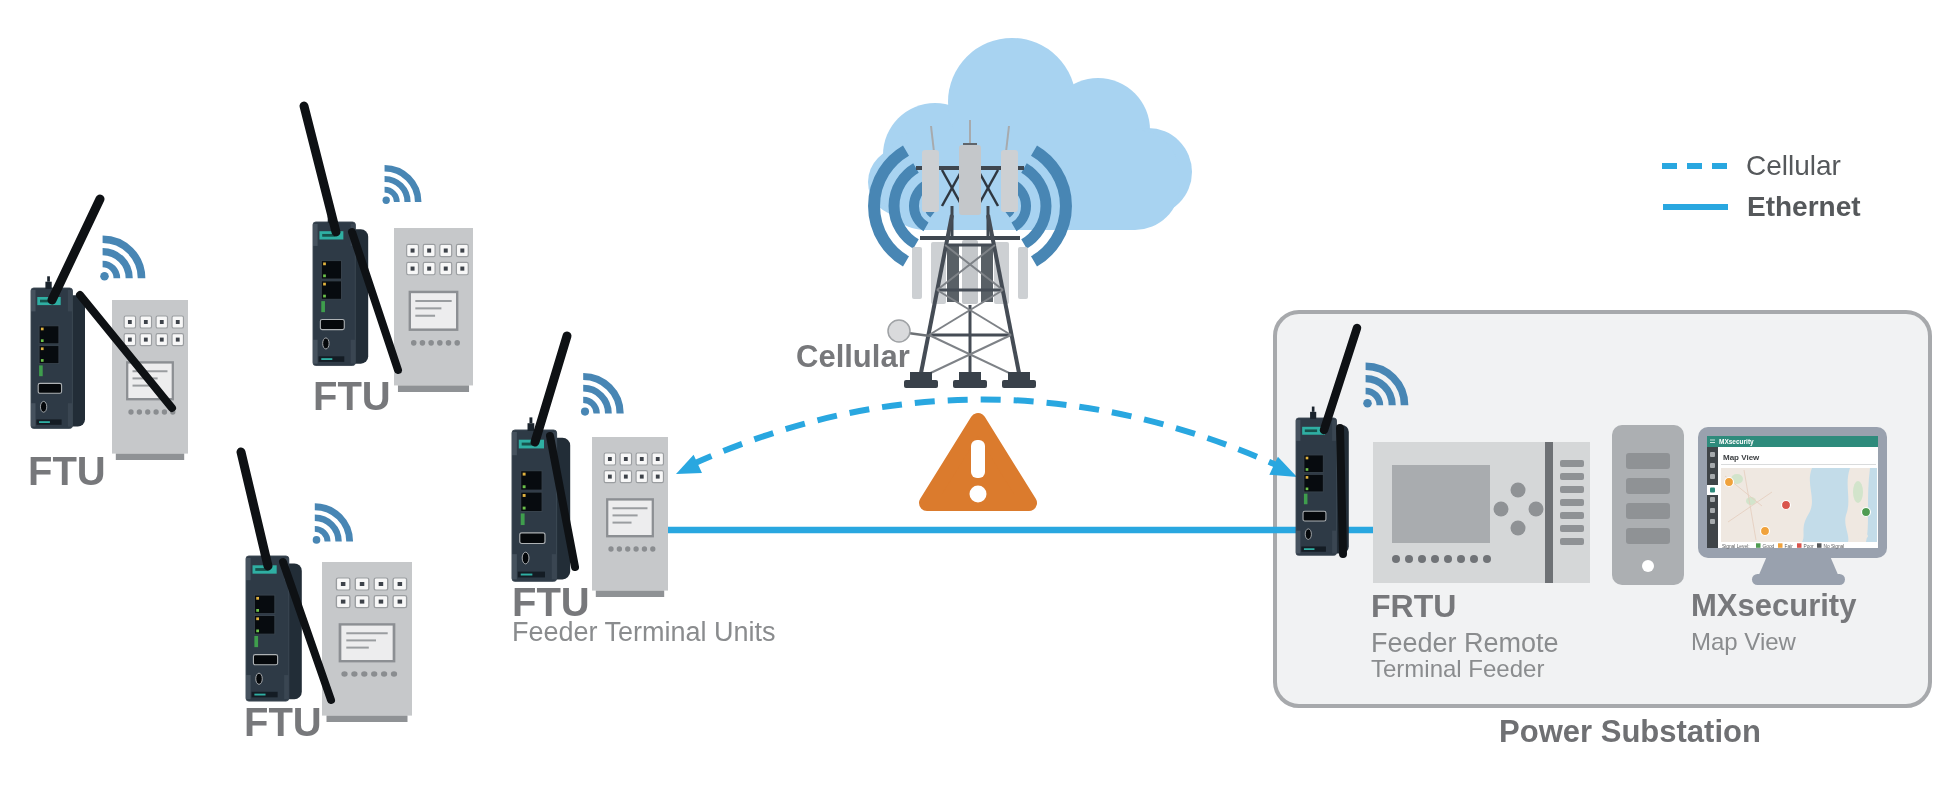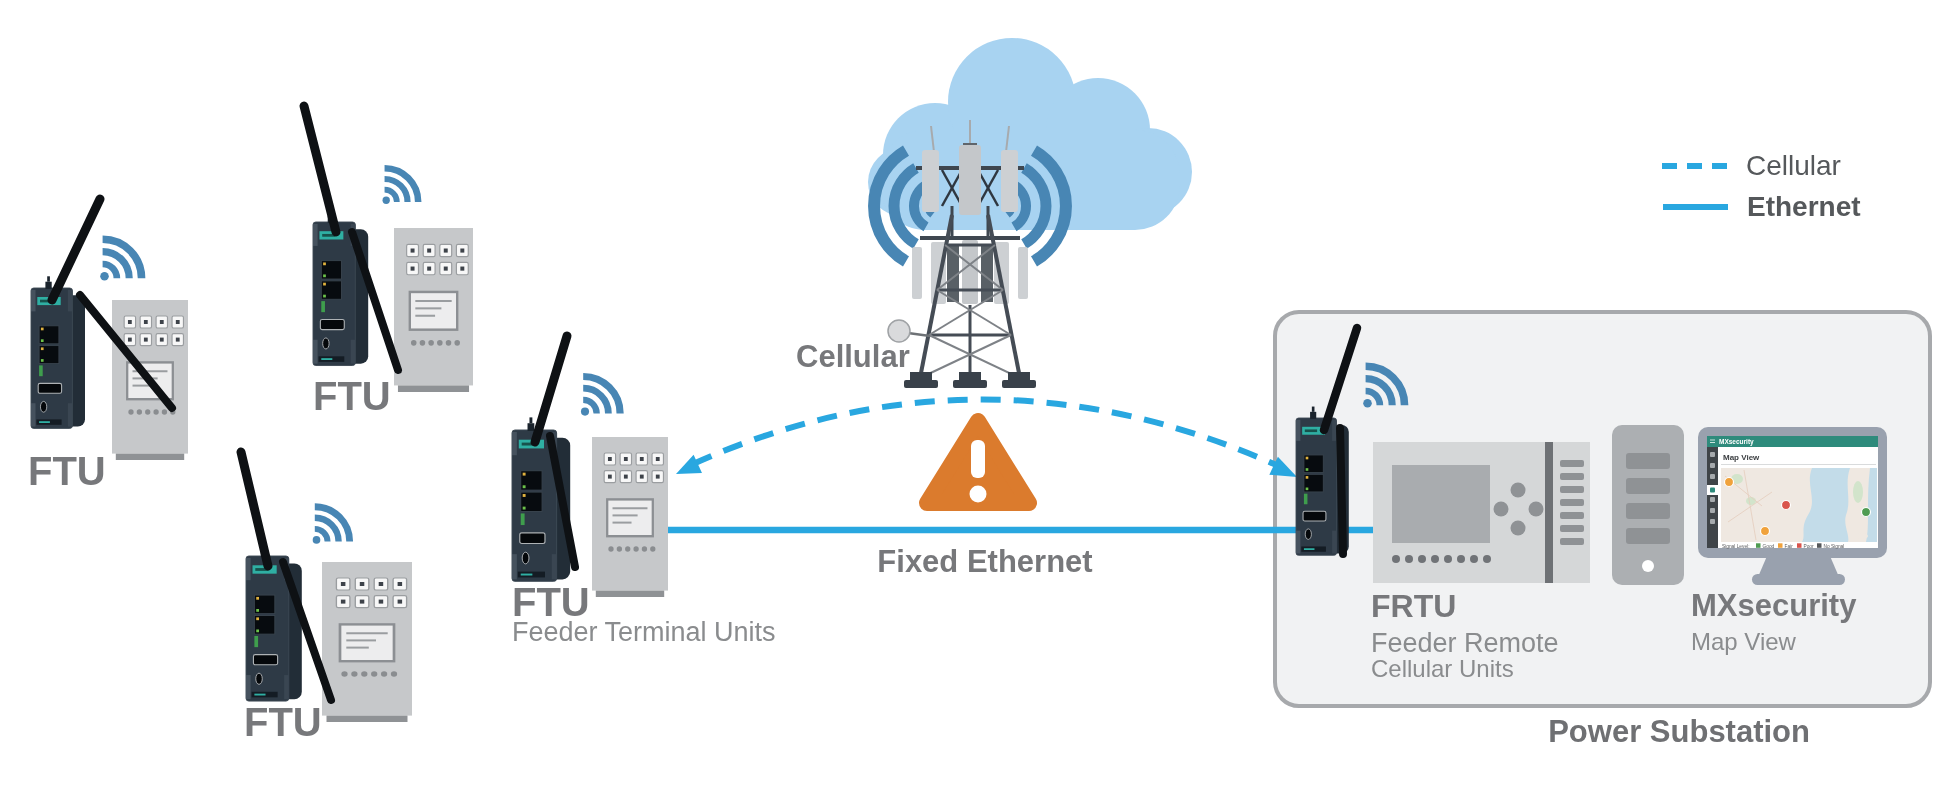--- a/index.html
+++ b/index.html
@@ -357,27 +357,26 @@
 </svg>
 
 
 <div class="lbl" style="left:28px;top:450px;">FTU</div>
 <div class="lbl" style="left:313px;top:375px;">FTU</div>
 <div class="lbl" style="left:244px;top:701px;">FTU</div>
 <div class="lbl" style="left:512px;top:581px;">FTU</div>
 <div class="sub" style="left:512px;top:617px;">Feeder Terminal Units</div>
 
 <div class="lbl" style="left:796px;top:341px;font-size:31px;">Cellular</div>
-<div class="lbl center" style="left:860px;top:546px;width:250px;font-size:31px;">Fixed Ethernet</div>
 
 <div class="legend-txt" style="left:1746px;top:150px;">Cellular</div>
 <div class="legend-txt" style="left:1747px;top:191px;font-weight:bold;">Ethernet</div>
 
 <div class="lbl" style="left:1371px;top:590px;font-size:32px;">FRTU</div>
 <div class="sub" style="left:1371px;top:628px;font-size:27px;">Feeder Remote</div>
-<div class="sub" style="left:1371px;top:655px;font-size:24px;">Cellular Units</div>
+<div class="sub" style="left:1371px;top:655px;font-size:24px;">Terminal Feeder</div>
 
 <div class="lbl" style="left:1691px;top:590px;font-size:31px;">MXsecurity</div>
 <div class="sub" style="left:1691px;top:628px;font-size:24px;">Map View</div>
 
-<div class="lbl center" style="left:1450px;top:716px;width:360px;font-size:31px;color:#6F7073;text-align:right;">Power Substation</div>
+<div class="lbl center" style="left:1450px;top:716px;width:360px;font-size:31px;color:#6F7073;">Power Substation</div>
 
 </div>
 
 </body></html>

